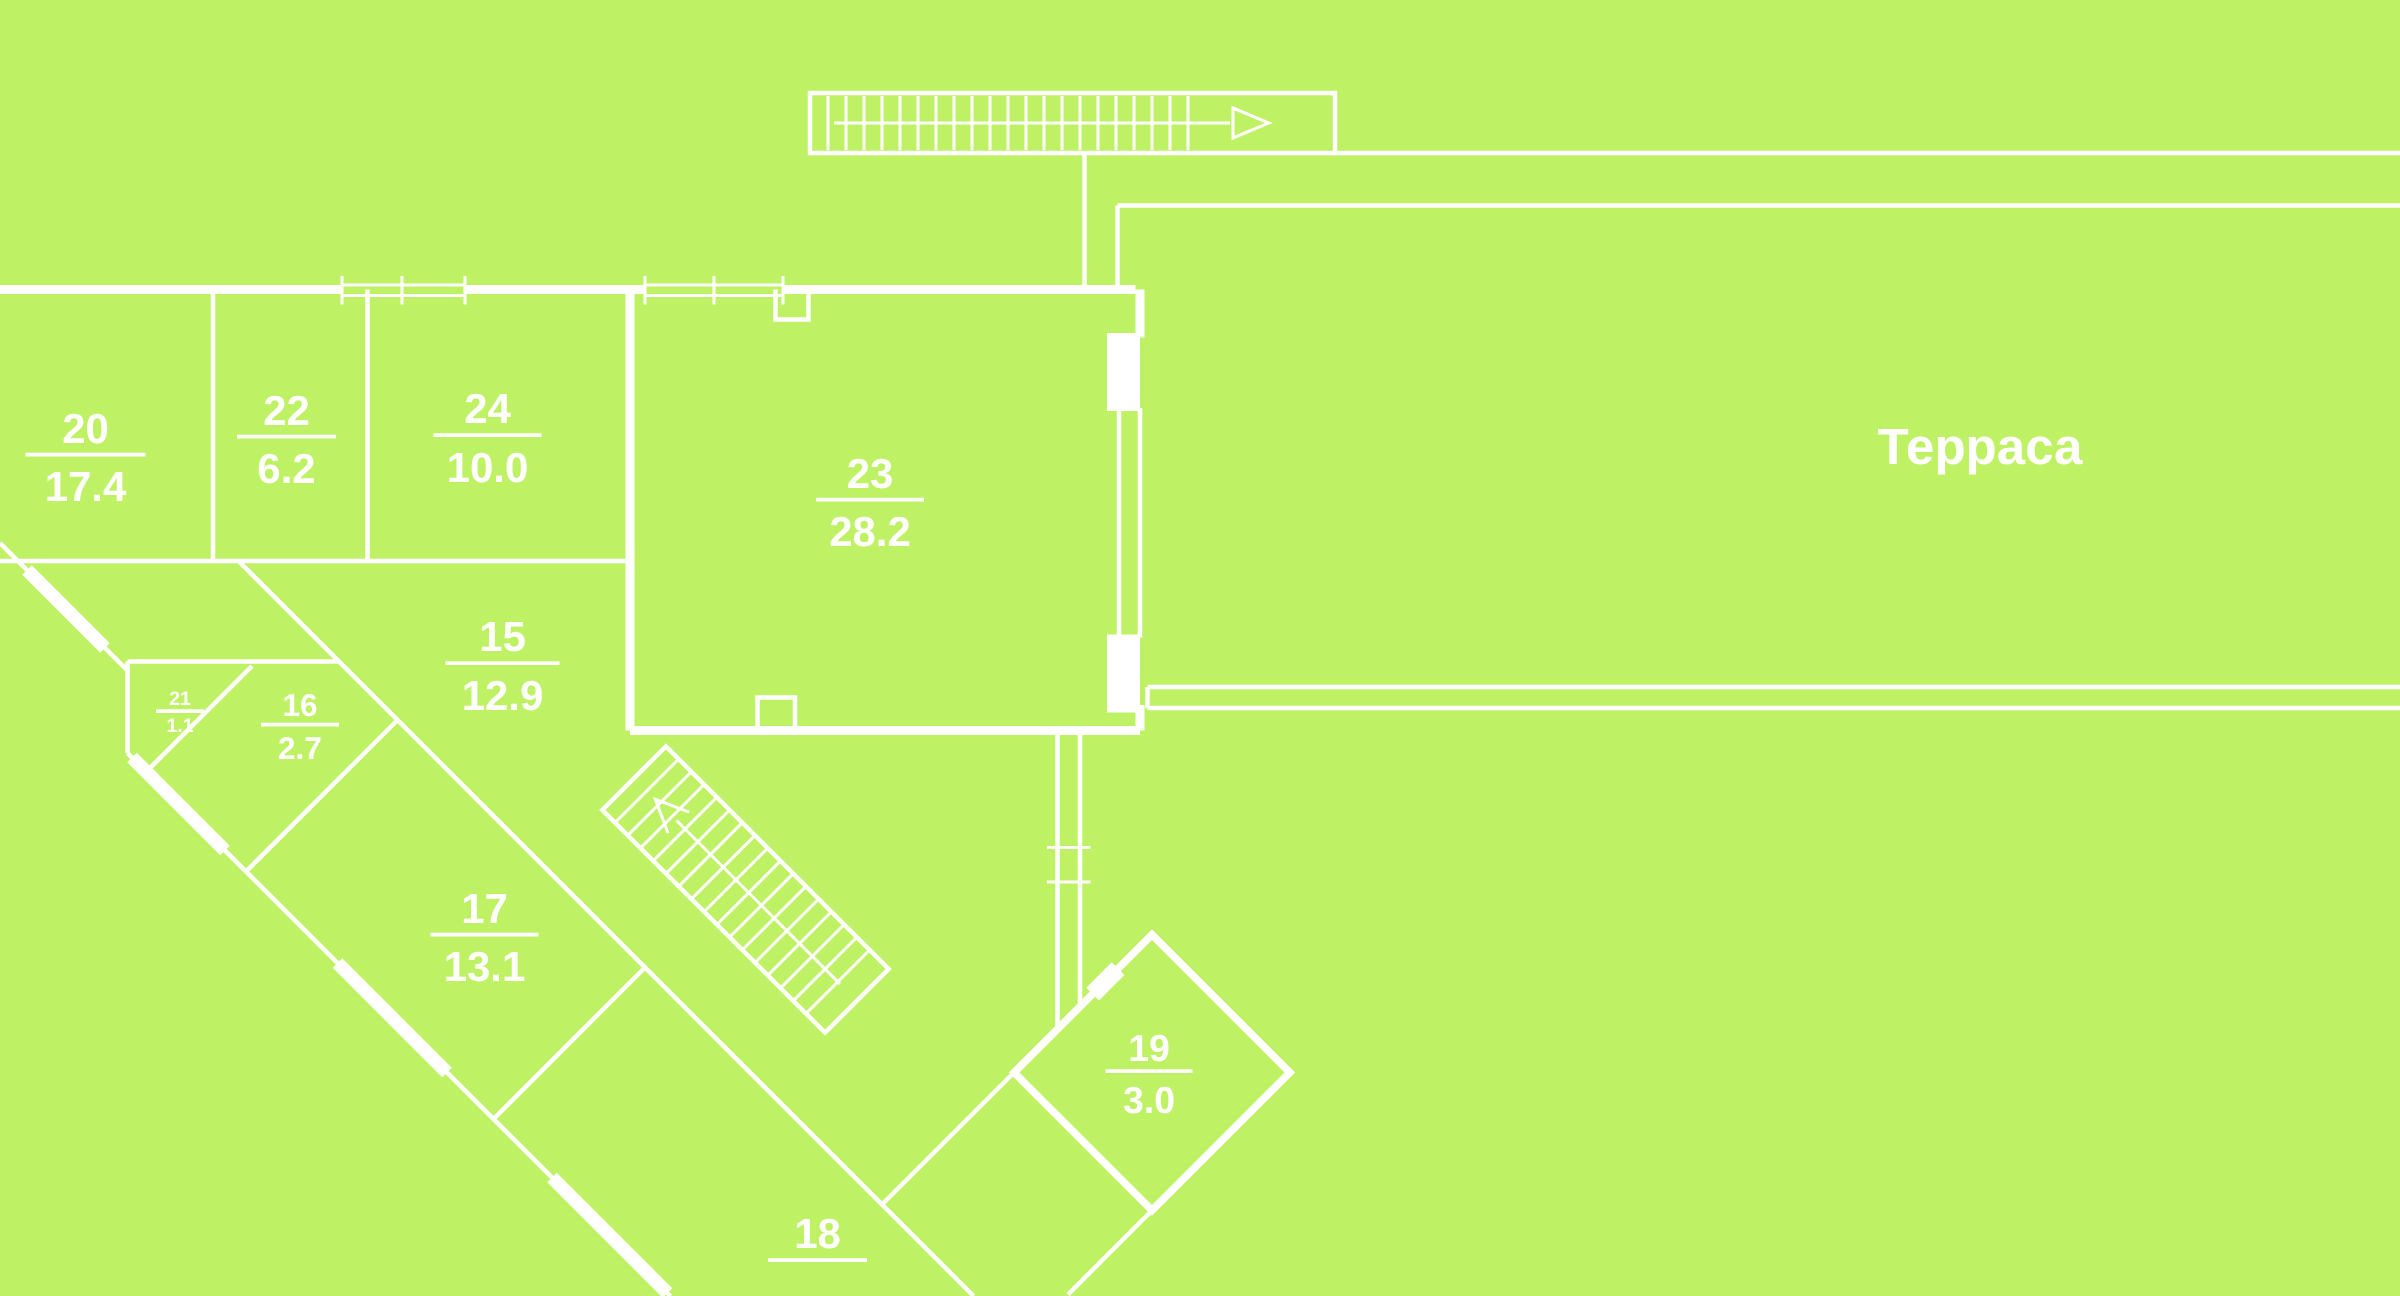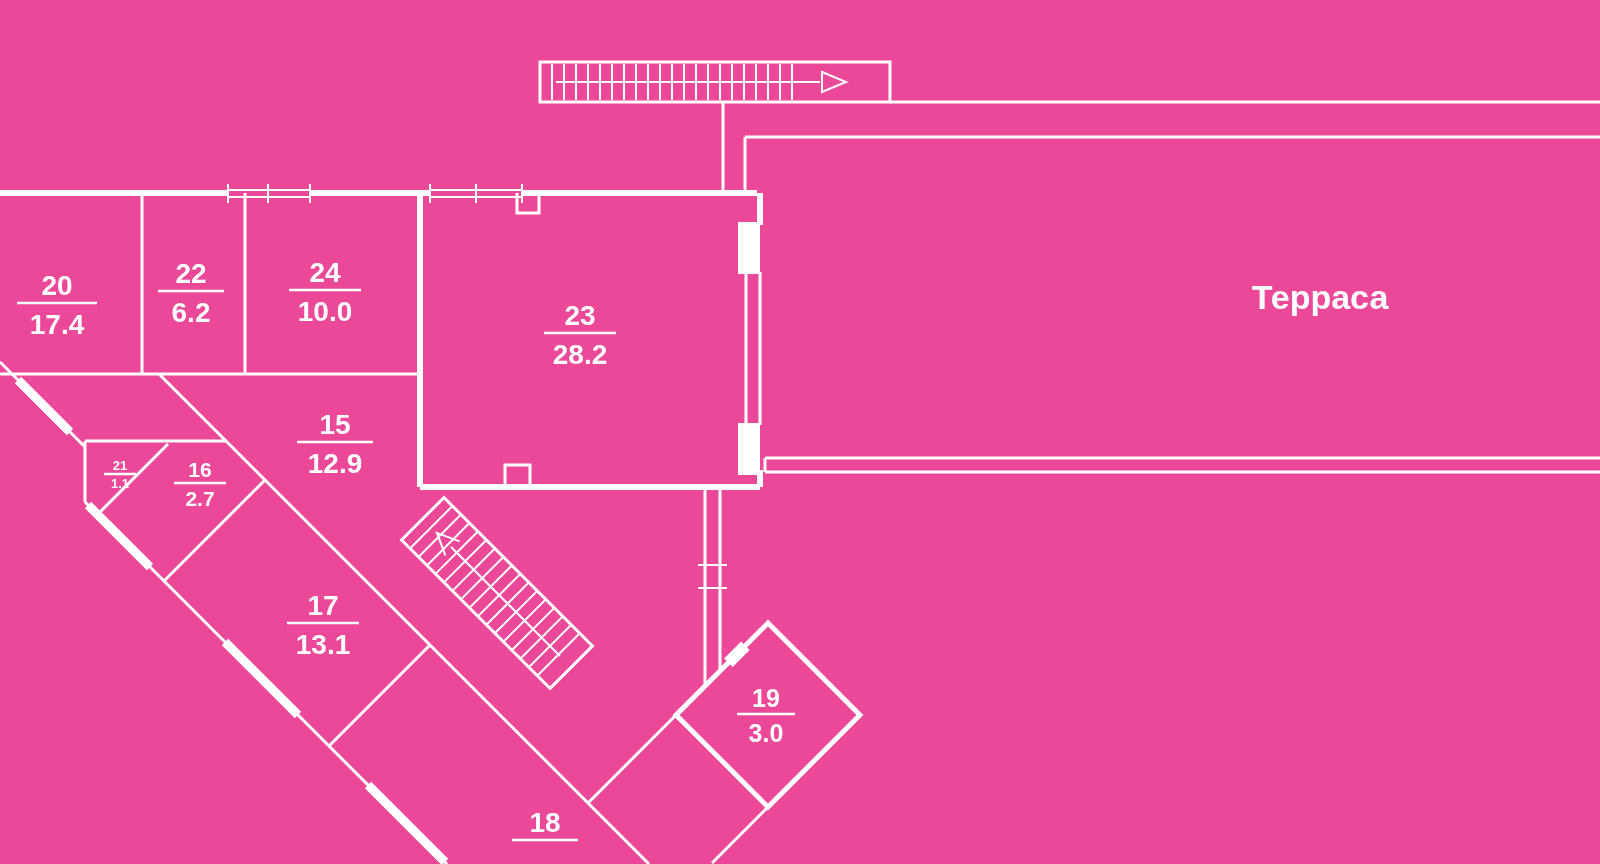--- a/index.html
+++ b/index.html
@@ -5,21 +5,21 @@
   html, body {
     margin: 0;
     padding: 0;
     background: #3F9B9B;
     overflow: hidden;
   }
   .plan-wrap {
     position: relative;
     width: 1600px;
     height: 864px;
-    background: #ec4899;
+    background: #bef264;
   }
   svg { display: block; }
   text {
     fill: #ffffff;
     font-family: "Liberation Sans", sans-serif;
     text-anchor: middle;
     font-weight: 700;
   }
   .lbl    { font-size: 28px; }
   .lbl-sm { font-size: 21px; }

